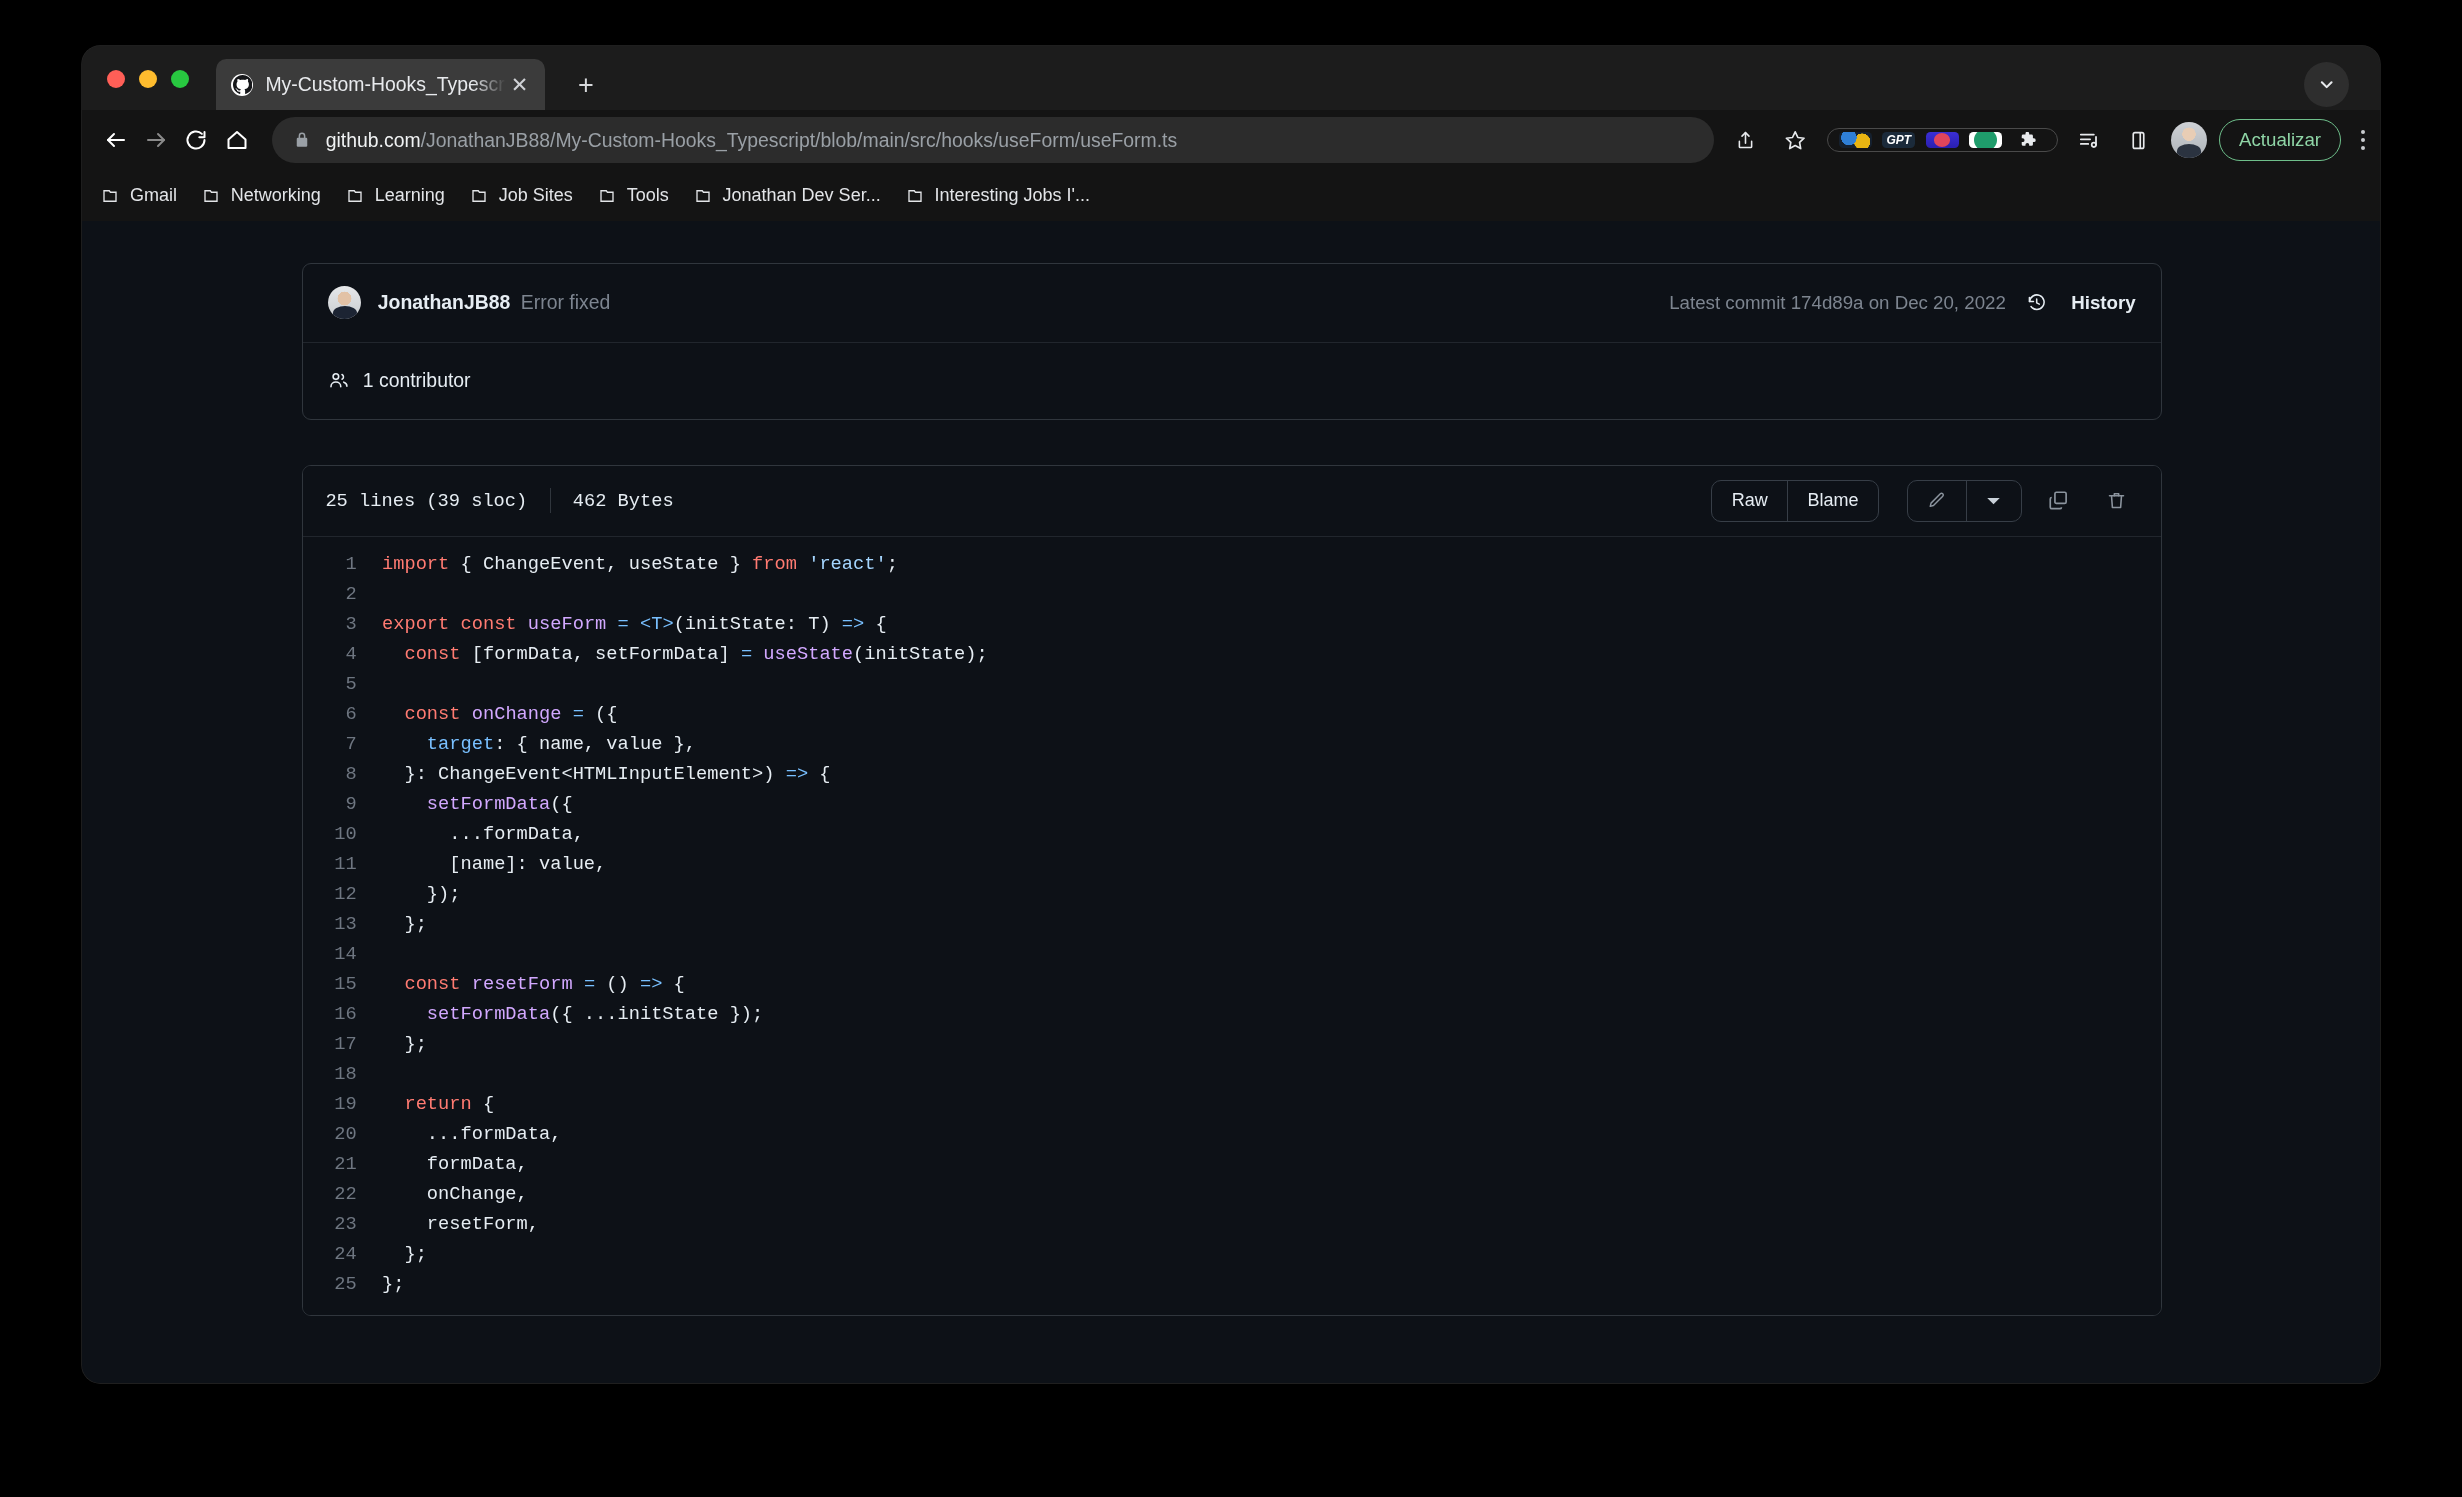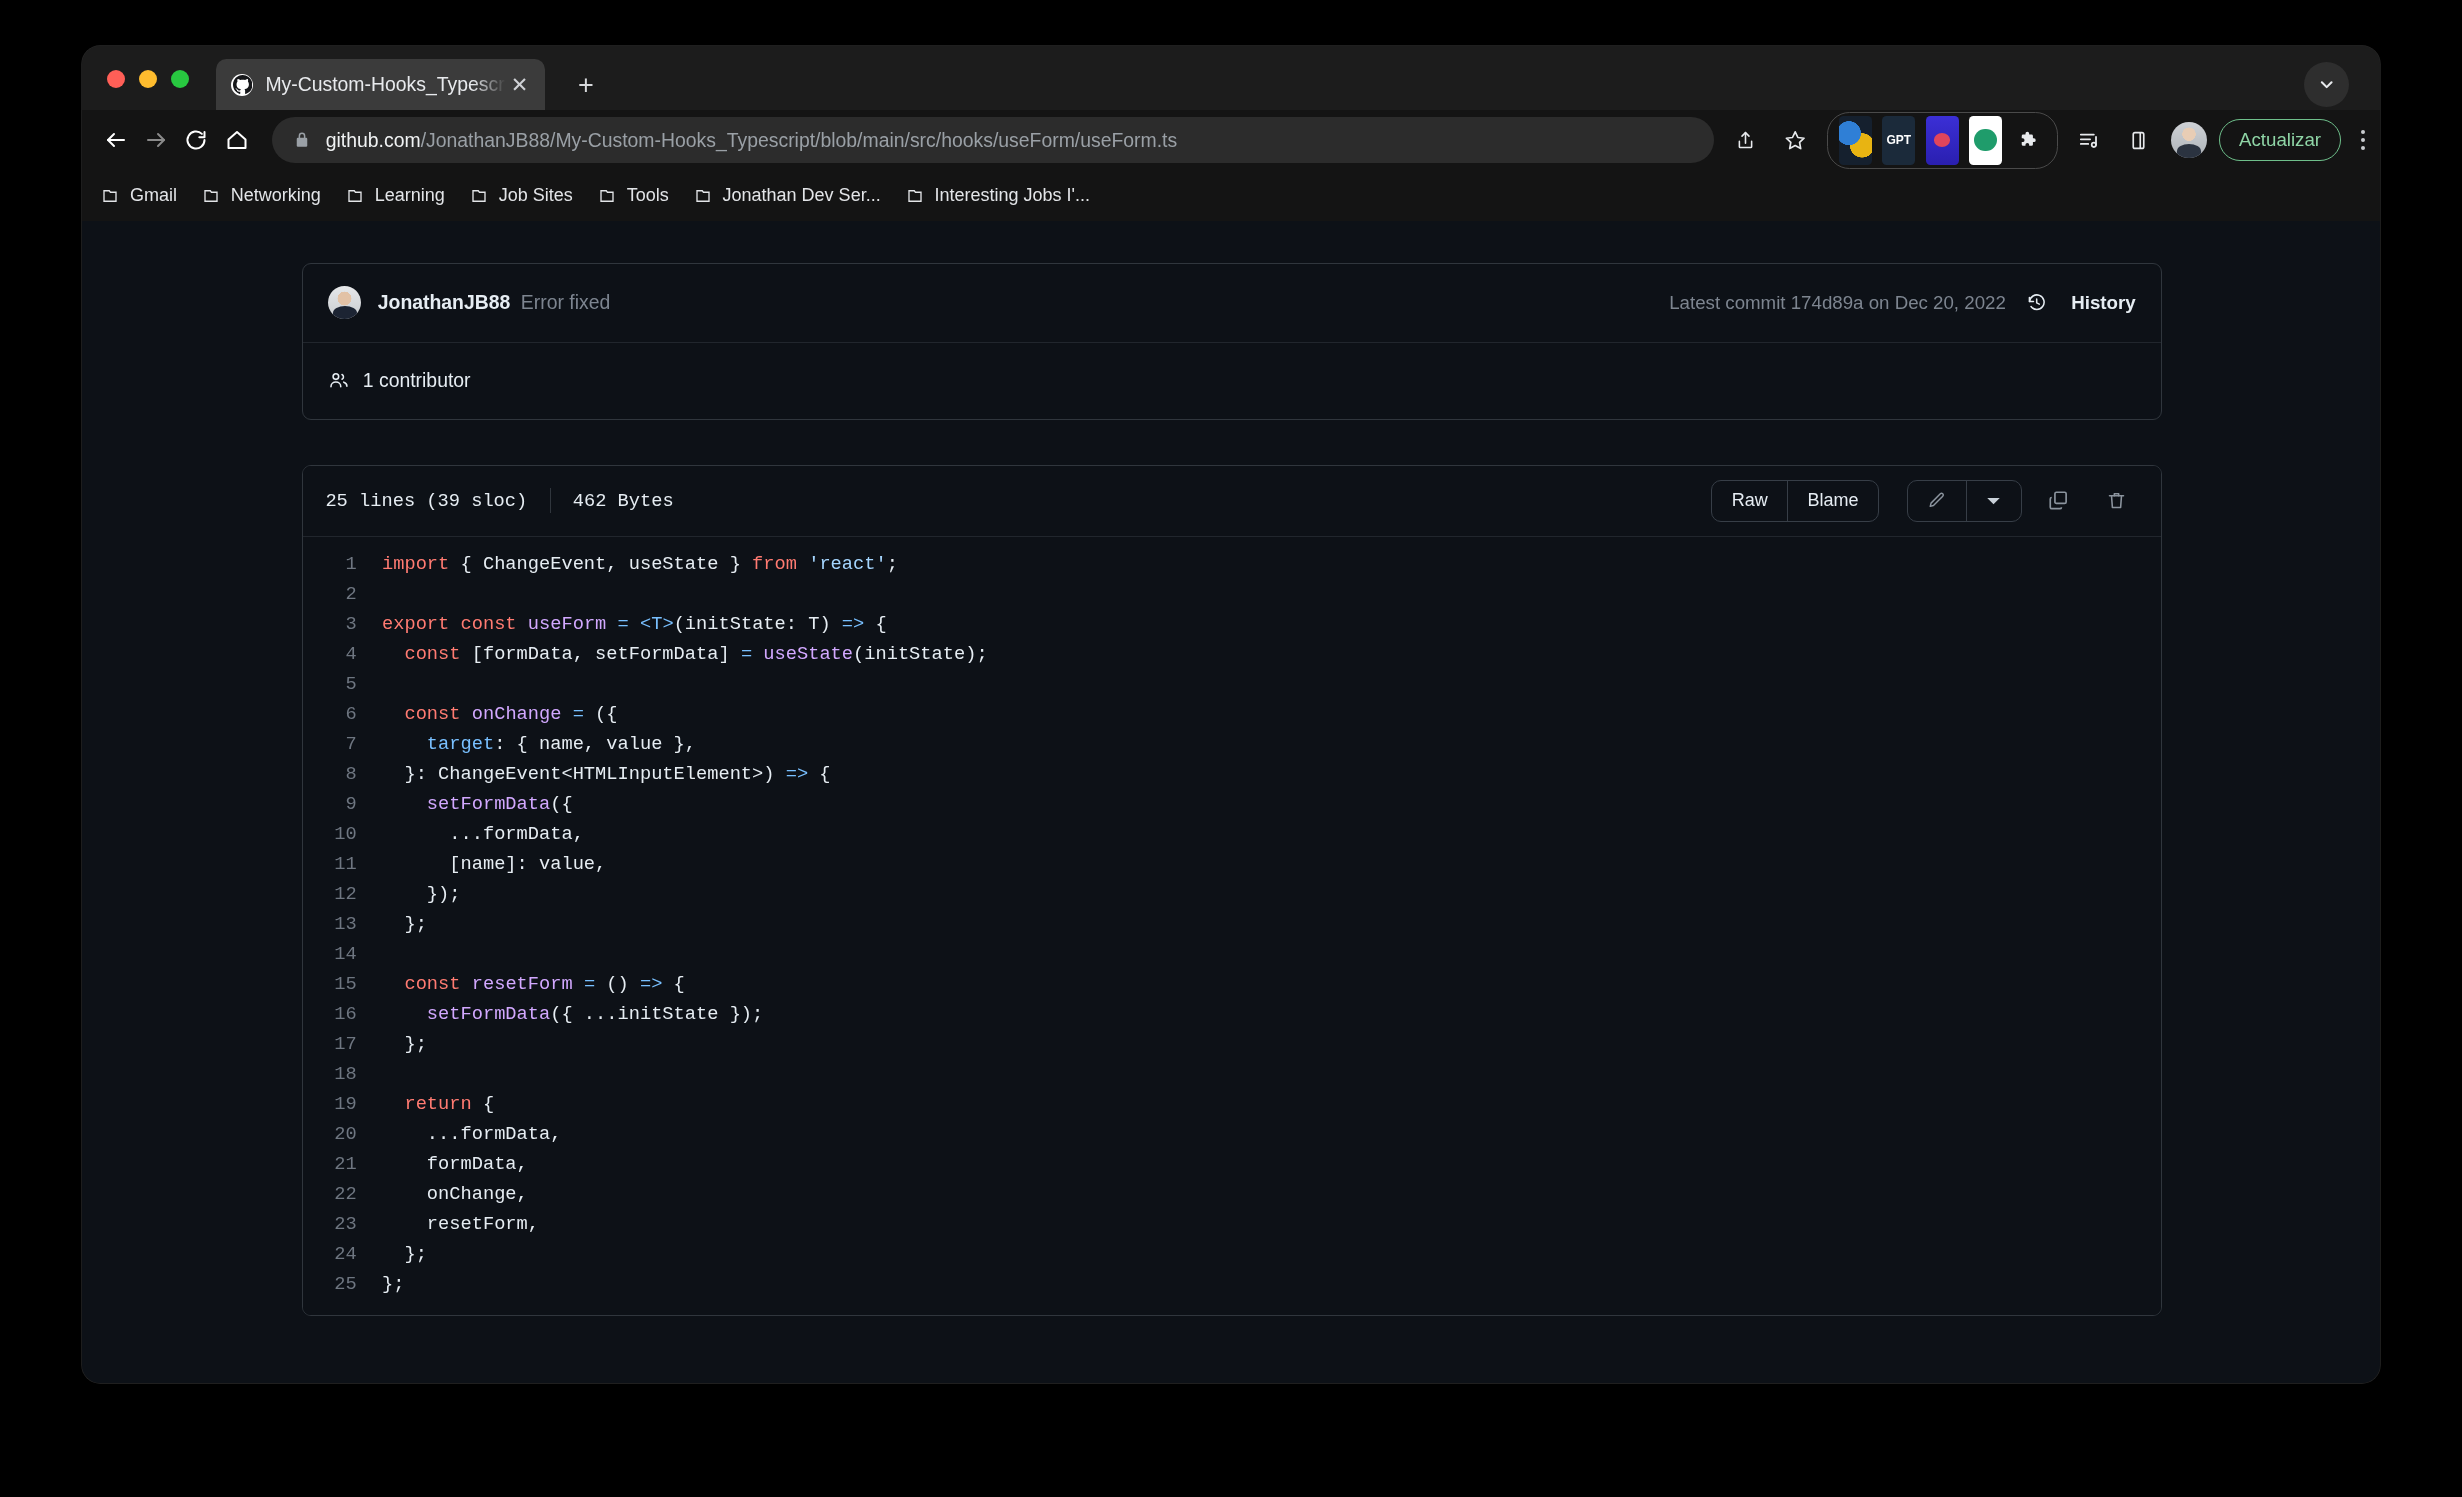--- a/index.html
+++ b/index.html
@@ -134,26 +134,26 @@
     border-radius: 50%;
   }
   .ext-group {
     display: flex; align-items: center;
     border: 0.7px solid #4a4a4a;
     border-radius: 22.4px;
     padding: 3px 6px;
     margin: 0 7.5px;
   }
   .ext {
-    width: 33px; height: 49px;
+    width: 33px; height: 16px;
     margin: 0 5.2px;
     border-radius: 4.5px;
     overflow: hidden;
     display: flex; align-items: center; justify-content: center;
-    font-size: 12px; font-weight: bold; color: #fff;
+    font-size: 12px; font-weight: bold; color: #fff; font-style: italic;
   }
   .profile-pic {
     width: 36px; height: 36px;
     border-radius: 50%;
     margin: 0 7.5px;
     background: radial-gradient(circle at 50% 34%, #e8cdb5 0 22%, transparent 23%),
                 linear-gradient(#cfd2d6, #aeb3b8);
     position: relative;
     overflow: hidden;
   }

